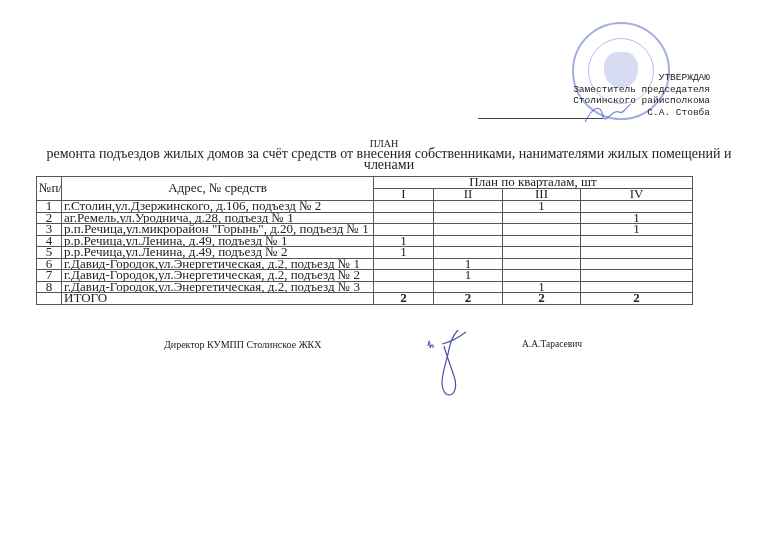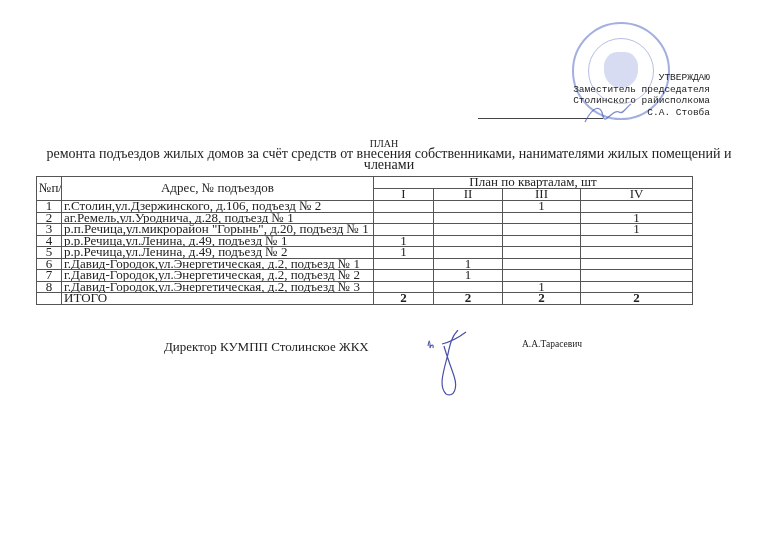--- a/index.html
+++ b/index.html
@@ -20,21 +20,21 @@
   .sig1 { position: absolute; left: 583px; top: 100px; z-index: 3; }
   .title { position: absolute; left: 0; width: 768px; top: 138px; text-align: center; font-size: 10px; line-height: 11px; }
   .subtitle { position: absolute; left: 40px; width: 698px; top: 149px; text-align: center; font-size: 14px; line-height: 10.5px; }
   table.plan {
     position: absolute; left: 36px; top: 176px; width: 656px; border-collapse: collapse; font-size: 13px; table-layout: fixed;
   }
   table.plan td, table.plan th { border: 1px solid #555; padding: 0 2px; height: 10.5px; line-height: 10.5px; font-weight: normal; white-space: nowrap; overflow: hidden; }
   table.plan .c { text-align: center; }
   table.plan .hdr { height: 11px; text-align: center; }
   table.plan .bold { font-weight: bold; }
-  .footer-left { position: absolute; left: 164px; top: 339px; font-size: 13px; }
+  .footer-left { position: absolute; left: 164px; top: 339px; font-size: 10px; }
   .footer-right { position: absolute; left: 522px; top: 339px; font-size: 9.5px; }
   .sig2 { position: absolute; left: 424px; top: 330px; }
 </style>
 </head>
 <body>
 
 <div class="stamp">
   <div class="inner"></div>
   <div class="emblem"></div>
 </div>
@@ -61,21 +61,21 @@
     <col style="width:25px">
       <col style="width:312px">
       <col style="width:60px">
       <col style="width:69px">
       <col style="width:78px">
       <col style="width:112px">
   </colgroup>
   <tbody>
       <tr>
     <th rowspan="2" class="c">№п/п</th>
-    <th rowspan="2" class="c">Адрес, № подъездов</th>
+    <th rowspan="2" class="c">Адрес, № средств</th>
     <th colspan="4" class="c hdr">План по кварталам, шт</th>
   </tr>
   <tr>
     <th class="c hdr">I</th>
     <th class="c hdr">II</th>
     <th class="c hdr">III</th>
     <th class="c hdr">IV</th>
   </tr>
   <tr>
     <td class="c">1</td>

